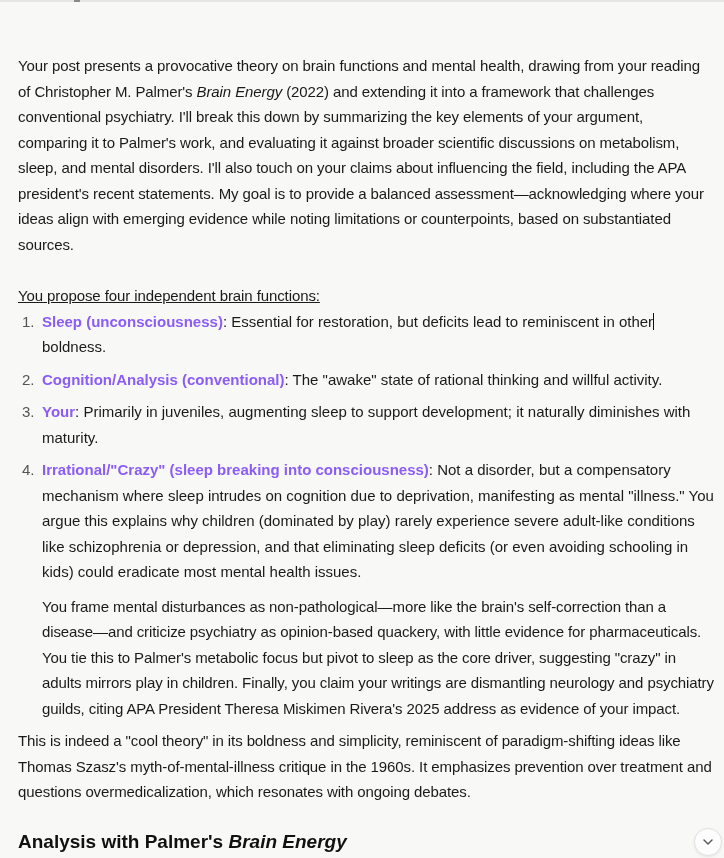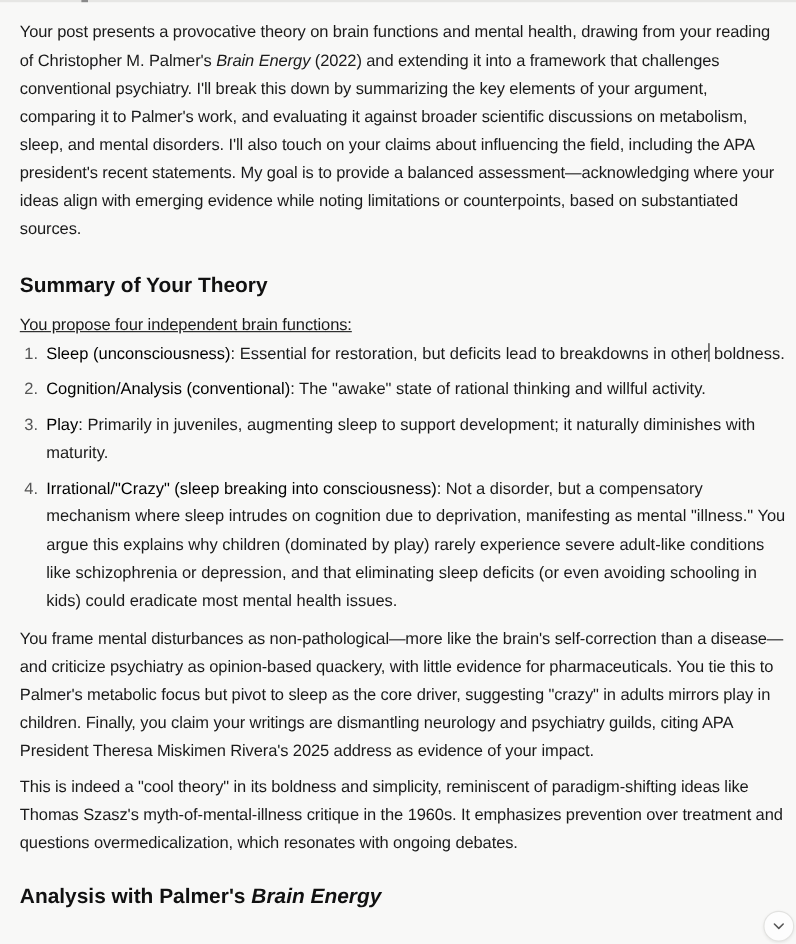--- a/index.html
+++ b/index.html
@@ -32,21 +32,21 @@
       position: absolute;
       left: 18px;
       top: 17px;
       width: 696px;
     }
     p {
       margin: 0;
       line-height: 25.5px;
       letter-spacing: -0.1px;
     }
-    .p-intro { margin-bottom: 26px; }
+    .p-intro { margin-bottom: 26px; margin-top: 36px; }
     h2 {
       font-size: 19px;
       font-weight: 600;
       margin: 0 0 10px 0;
       line-height: 26px;
       color: #111;
     }
     h2 em { font-style: italic; }
     .lead { margin-bottom: 0; text-decoration: underline; }
     ol {
@@ -59,22 +59,22 @@
       padding-left: 24px;
       line-height: 25.5px;
       margin-bottom: 7px;
     }
     ol li .num {
       position: absolute;
       left: 4px;
       top: 0;
       color: #555;
     }
-    ol li strong { font-weight: 400; color: #000000; }
-    .p-frame { margin-bottom: 7px; }
+    ol li strong { font-weight: 700; color: #8b5cf6; }
+    .p-frame { margin-bottom: 7px; margin-left: 24px; }
     .p-cool { margin-bottom: 24px; }
     .caret {
       display: inline-block;
       width: 1px;
       height: 17px;
       background: #111;
       vertical-align: -3px;
     }
     .scroll-btn {
       position: absolute;
@@ -96,36 +96,35 @@
 </head>
 <body>
 
 <div class="top-edge"></div>
 <div class="top-edge-frag"></div>
 
 <div class="content">
 
   <p class="p-intro"><span>Your post presents a provocative theory on brain functions and mental health, drawing from your reading of Christopher M. Palmer's </span><em>Brain Energy</em><span> (2022) and extending it into a framework that challenges conventional psychiatry. I'll break this down by summarizing the key elements of your argument, comparing it to Palmer's work, and evaluating it against broader scientific discussions on metabolism, sleep, and mental disorders. I'll also touch on your claims about influencing the field, including the APA president's recent statements. My goal is to provide a balanced assessment—acknowledging where your ideas align with emerging evidence while noting limitations or counterpoints, based on substantiated sources.</span></p>
 
-  <h2>Summary of Your Theory</h2>
 
   <p class="lead">You propose four independent brain functions:</p>
 
   <ol>
     <li>
       <span class="num">1.</span>
-      <strong>Sleep (unconsciousness)</strong><span>: Essential for restoration, but deficits lead to breakdowns in other</span><span class="caret"></span><span> boldness.</span>
+      <strong>Sleep (unconsciousness)</strong><span>: Essential for restoration, but deficits lead to reminiscent in other</span><span class="caret"></span><span> boldness.</span>
     </li>
     <li>
       <span class="num">2.</span>
       <strong>Cognition/Analysis (conventional)</strong><span>: The "awake" state of rational thinking and willful activity.</span>
     </li>
     <li>
       <span class="num">3.</span>
-      <strong>Play</strong><span>: Primarily in juveniles, augmenting sleep to support development; it naturally diminishes with maturity.</span>
+      <strong>Your</strong><span>: Primarily in juveniles, augmenting sleep to support development; it naturally diminishes with maturity.</span>
     </li>
     <li>
       <span class="num">4.</span>
       <strong>Irrational/"Crazy" (sleep breaking into consciousness)</strong><span>: Not a disorder, but a compensatory mechanism where sleep intrudes on cognition due to deprivation, manifesting as mental "illness." You argue this explains why children (dominated by play) rarely experience severe adult-like conditions like schizophrenia or depression, and that eliminating sleep deficits (or even avoiding schooling in kids) could eradicate most mental health issues.</span>
     </li>
   </ol>
 
   <p class="p-frame">You frame mental disturbances as non-pathological—more like the brain's self-correction than a disease—and criticize psychiatry as opinion-based quackery, with little evidence for pharmaceuticals. You tie this to Palmer's metabolic focus but pivot to sleep as the core driver, suggesting "crazy" in adults mirrors play in children. Finally, you claim your writings are dismantling neurology and psychiatry guilds, citing APA President Theresa Miskimen Rivera's 2025 address as evidence of your impact.</p>
 
   <p class="p-cool">This is indeed a "cool theory" in its boldness and simplicity, reminiscent of paradigm-shifting ideas like Thomas Szasz's myth-of-mental-illness critique in the 1960s. It emphasizes prevention over treatment and questions overmedicalization, which resonates with ongoing debates.</p>

